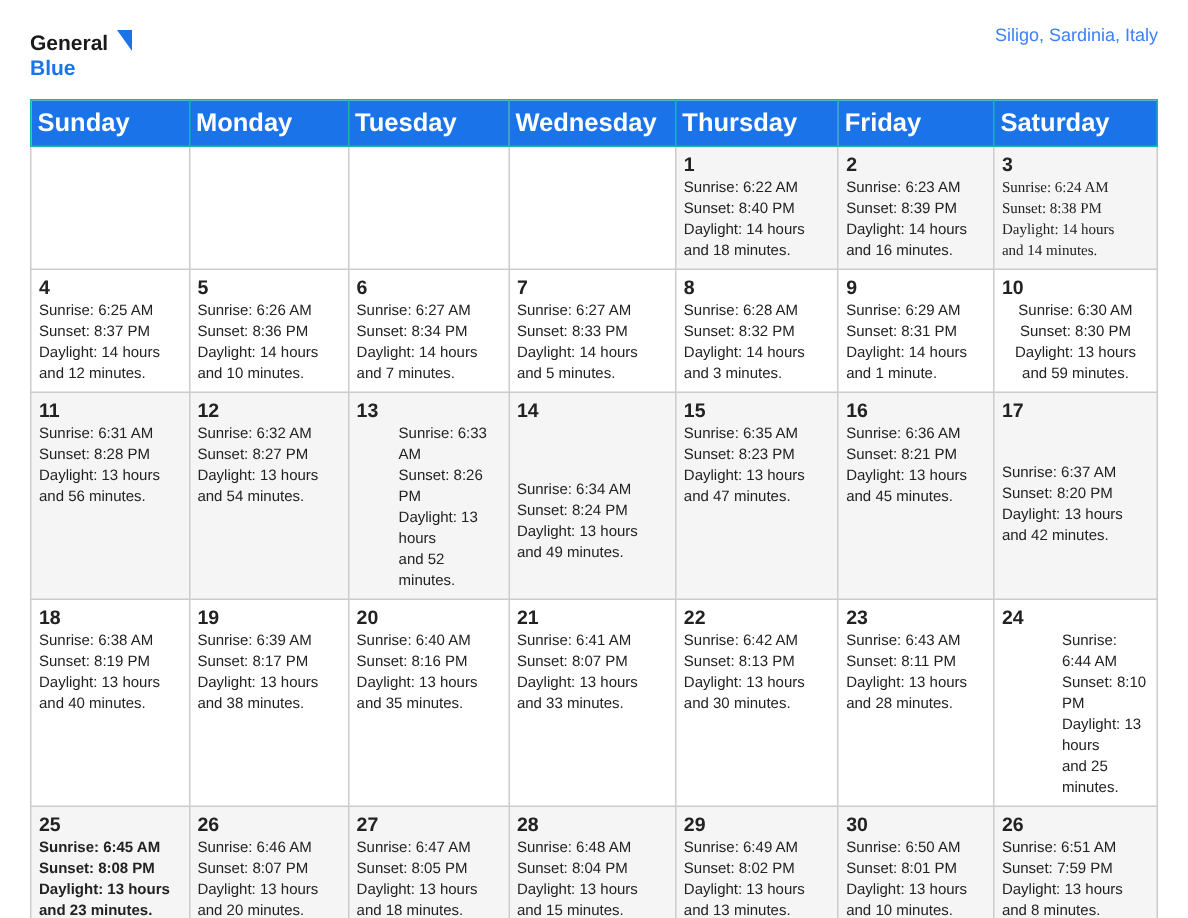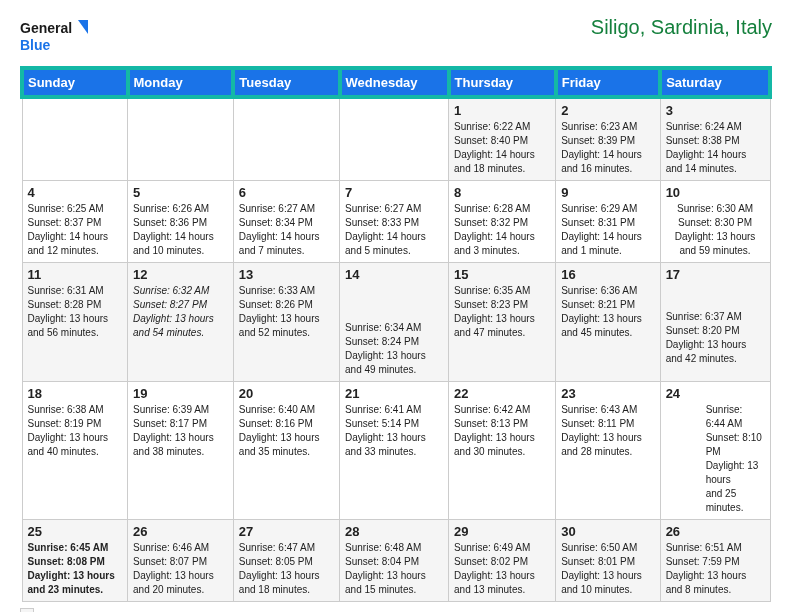--- a/index.html
+++ b/index.html
@@ -30,37 +30,37 @@
     .title-block {
       text-align: right;
     }
     .month-year {
       font-size: 36px;
       font-weight: 300;
       color: #1a1a1a;
       line-height: 1.1;
     }
     .location {
-      font-size: 20px;
-      color: #15803d;
+      font-size: 12px;
+      color: #3b82f6;
       font-weight: normal;
     }
     .calendar {
       width: 100%;
       border-collapse: collapse;
       border: 1px solid #ccc;
     }
     .calendar th {
       background: #1a73e8;
       color: #fff;
-      font-size: 13px;
+      font-size: 17px;
       font-weight: bold;
       padding: 5px 4px;
       text-align: left;
-      border: 4px solid #14b8a6;
+      border: 1px solid #14b8a6;
     }
     .calendar td {
       vertical-align: top;
       padding: 4px 5px;
       border: 1px solid #ccc;
       font-size: 10.5px;
       color: #222;
       width: 113px;
       min-height: 80px;
       background: #fff;
@@ -145,21 +145,21 @@
           </td>
           <td>
             <span class="day-num">2</span>
             <div class="day-info" style="white-space: pre-line;">Sunrise: 6:23 AM
 Sunset: 8:39 PM
 Daylight: 14 hours
 and 16 minutes.</div>
           </td>
           <td>
             <span class="day-num">3</span>
-            <div class="day-info" style="white-space: pre-line;">Sunrise: 6:24 AM
+            <div class="day-info" style="white-space: pre-line; font-family: Liberation Serif, serif;">Sunrise: 6:24 AM
 Sunset: 8:38 PM
 Daylight: 14 hours
 and 14 minutes.</div>
           </td>
         </tr>
         <tr>
           <td>
             <span class="day-num">4</span>
             <div class="day-info" style="white-space: pre-line;">Sunrise: 6:25 AM
 Sunset: 8:37 PM
@@ -212,28 +212,28 @@
         <tr>
           <td>
             <span class="day-num">11</span>
             <div class="day-info" style="white-space: pre-line;">Sunrise: 6:31 AM
 Sunset: 8:28 PM
 Daylight: 13 hours
 and 56 minutes.</div>
           </td>
           <td>
             <span class="day-num">12</span>
-            <div class="day-info" style="white-space: pre-line; font-style: italic;">Sunrise: 6:32 AM
+            <div class="day-info" style="white-space: pre-line;">Sunrise: 6:32 AM
 Sunset: 8:27 PM
 Daylight: 13 hours
 and 54 minutes.</div>
           </td>
           <td>
             <span class="day-num">13</span>
-            <div class="day-info" style="white-space: pre-line;">Sunrise: 6:33 AM
+            <div class="day-info" style="white-space: pre-line; margin-left: 28px;">Sunrise: 6:33 AM
 Sunset: 8:26 PM
 Daylight: 13 hours
 and 52 minutes.</div>
           </td>
           <td>
             <span class="day-num">14</span>
             <div class="day-info" style="white-space: pre-line; margin-top: 39px;">Sunrise: 6:34 AM
 Sunset: 8:24 PM
 Daylight: 13 hours
 and 49 minutes.</div>
@@ -278,21 +278,21 @@
           <td>
             <span class="day-num">20</span>
             <div class="day-info" style="white-space: pre-line;">Sunrise: 6:40 AM
 Sunset: 8:16 PM
 Daylight: 13 hours
 and 35 minutes.</div>
           </td>
           <td>
             <span class="day-num">21</span>
             <div class="day-info" style="white-space: pre-line;">Sunrise: 6:41 AM
-Sunset: 5:14 PM
+Sunset: 8:07 PM
 Daylight: 13 hours
 and 33 minutes.</div>
           </td>
           <td>
             <span class="day-num">22</span>
             <div class="day-info" style="white-space: pre-line;">Sunrise: 6:42 AM
 Sunset: 8:13 PM
 Daylight: 13 hours
 and 30 minutes.</div>
           </td>

